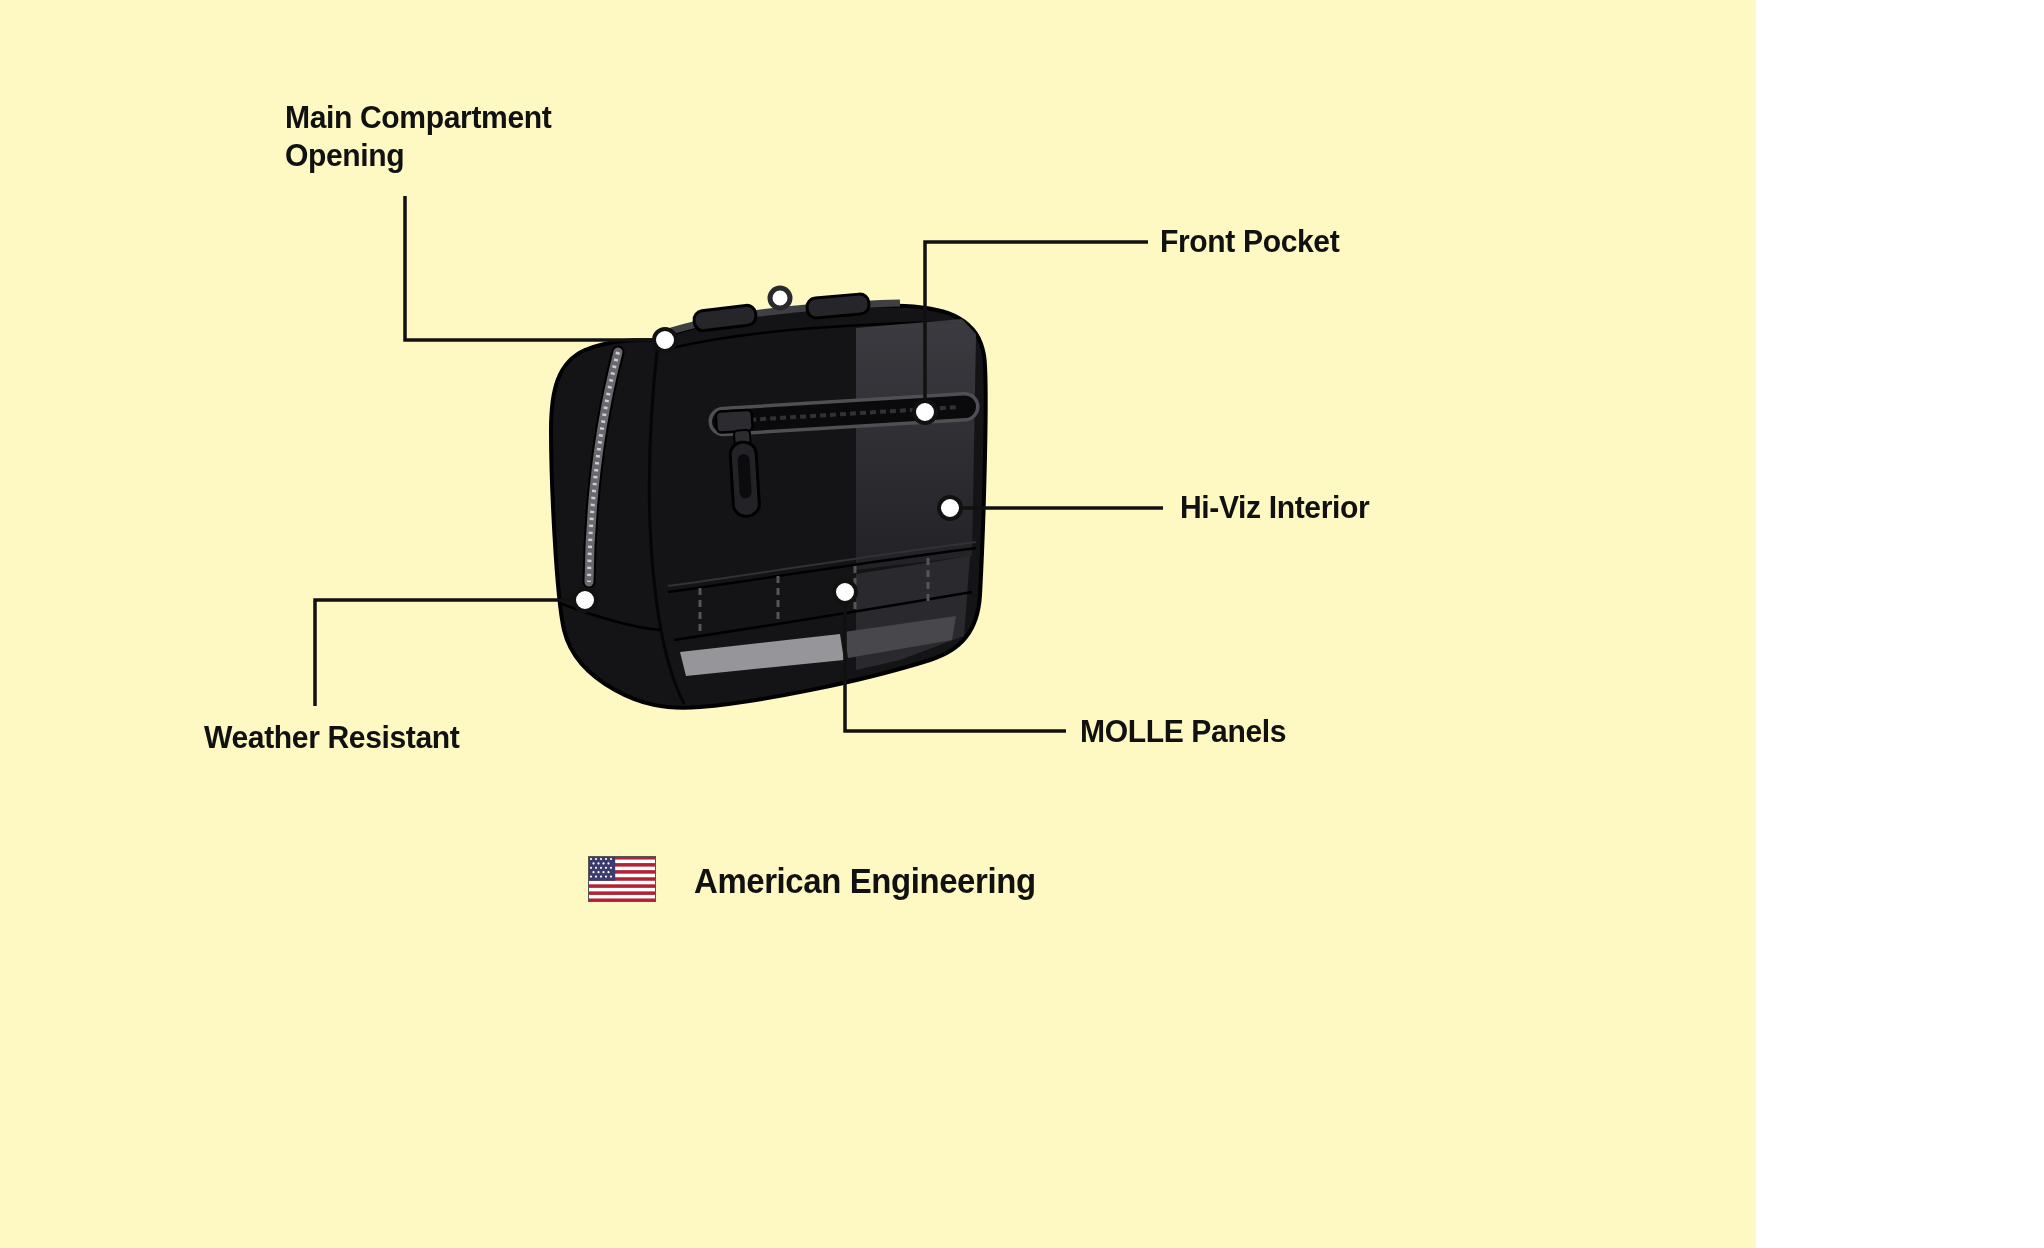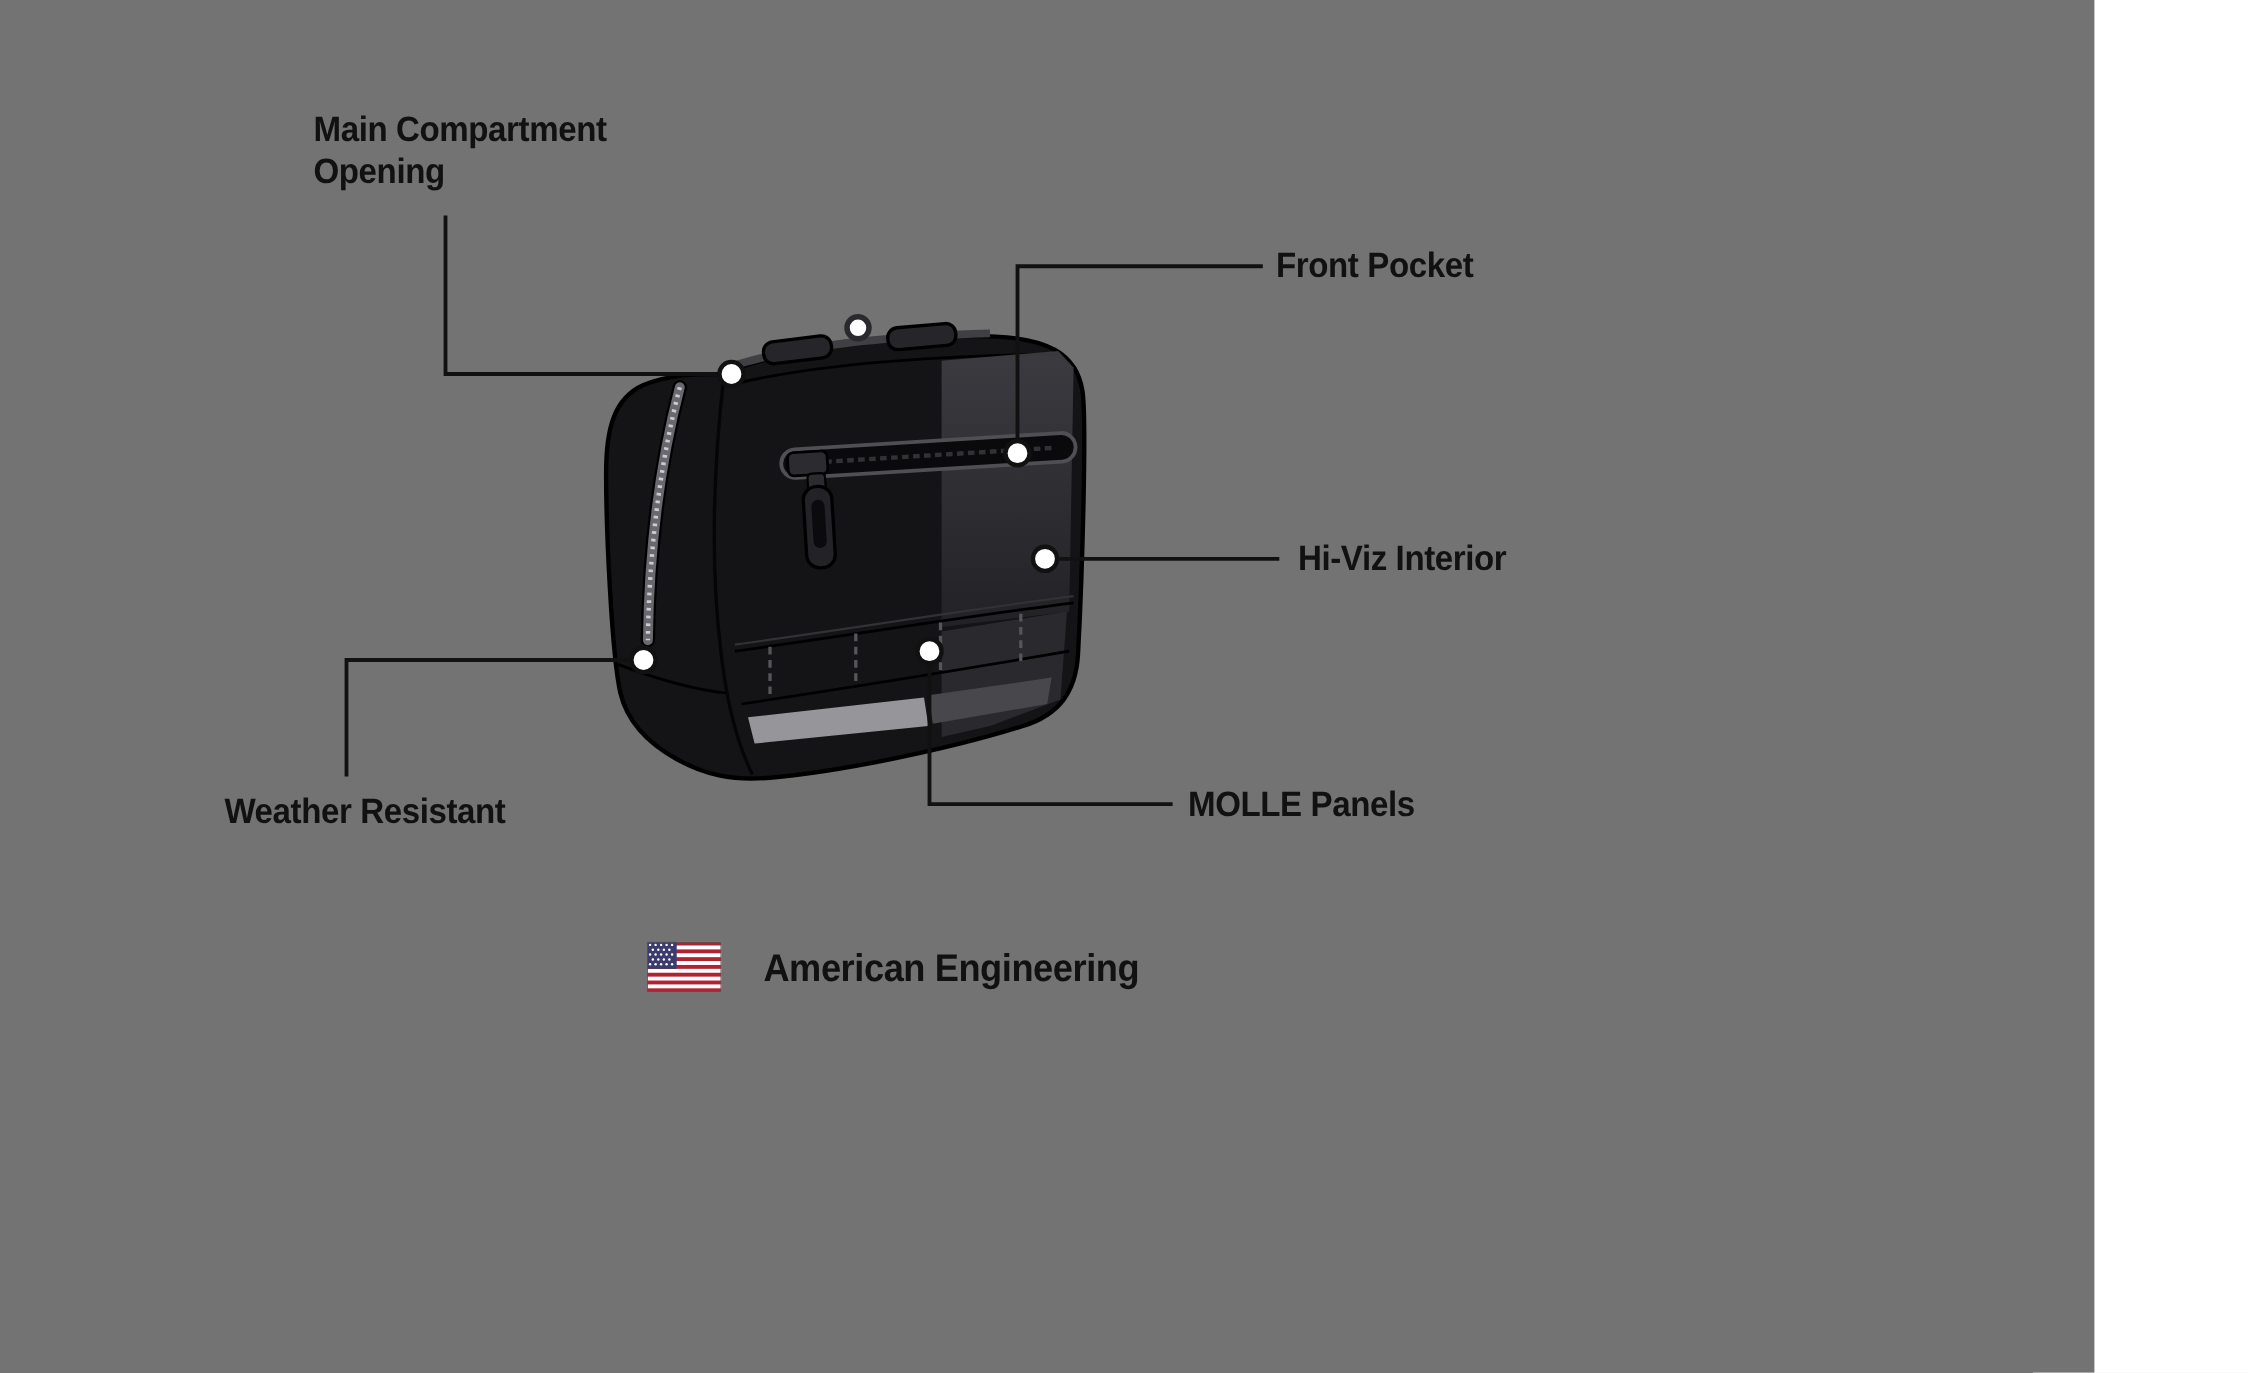--- a/index.html
+++ b/index.html
@@ -3,23 +3,23 @@
 <meta charset="utf-8">
 <style>
   html, body {
     margin: 0;
     padding: 0;
     background: #ffffff;
     font-family: "Liberation Sans", sans-serif;
   }
   .stage {
     position: relative;
-    width: 1904px;
+    width: 1756px;
     height: 1248px;
-    background: #737373;
+    background: #fef9c3;
     overflow: hidden;
   }
   .diagram-svg {
     position: absolute;
     left: 0;
     top: 0;
     width: 2044px;
     height: 1248px;
   }
   .label {

